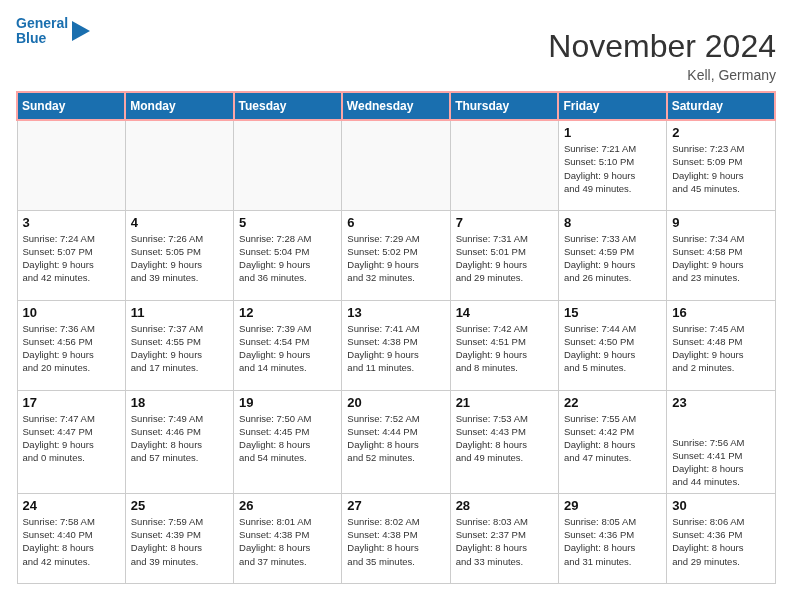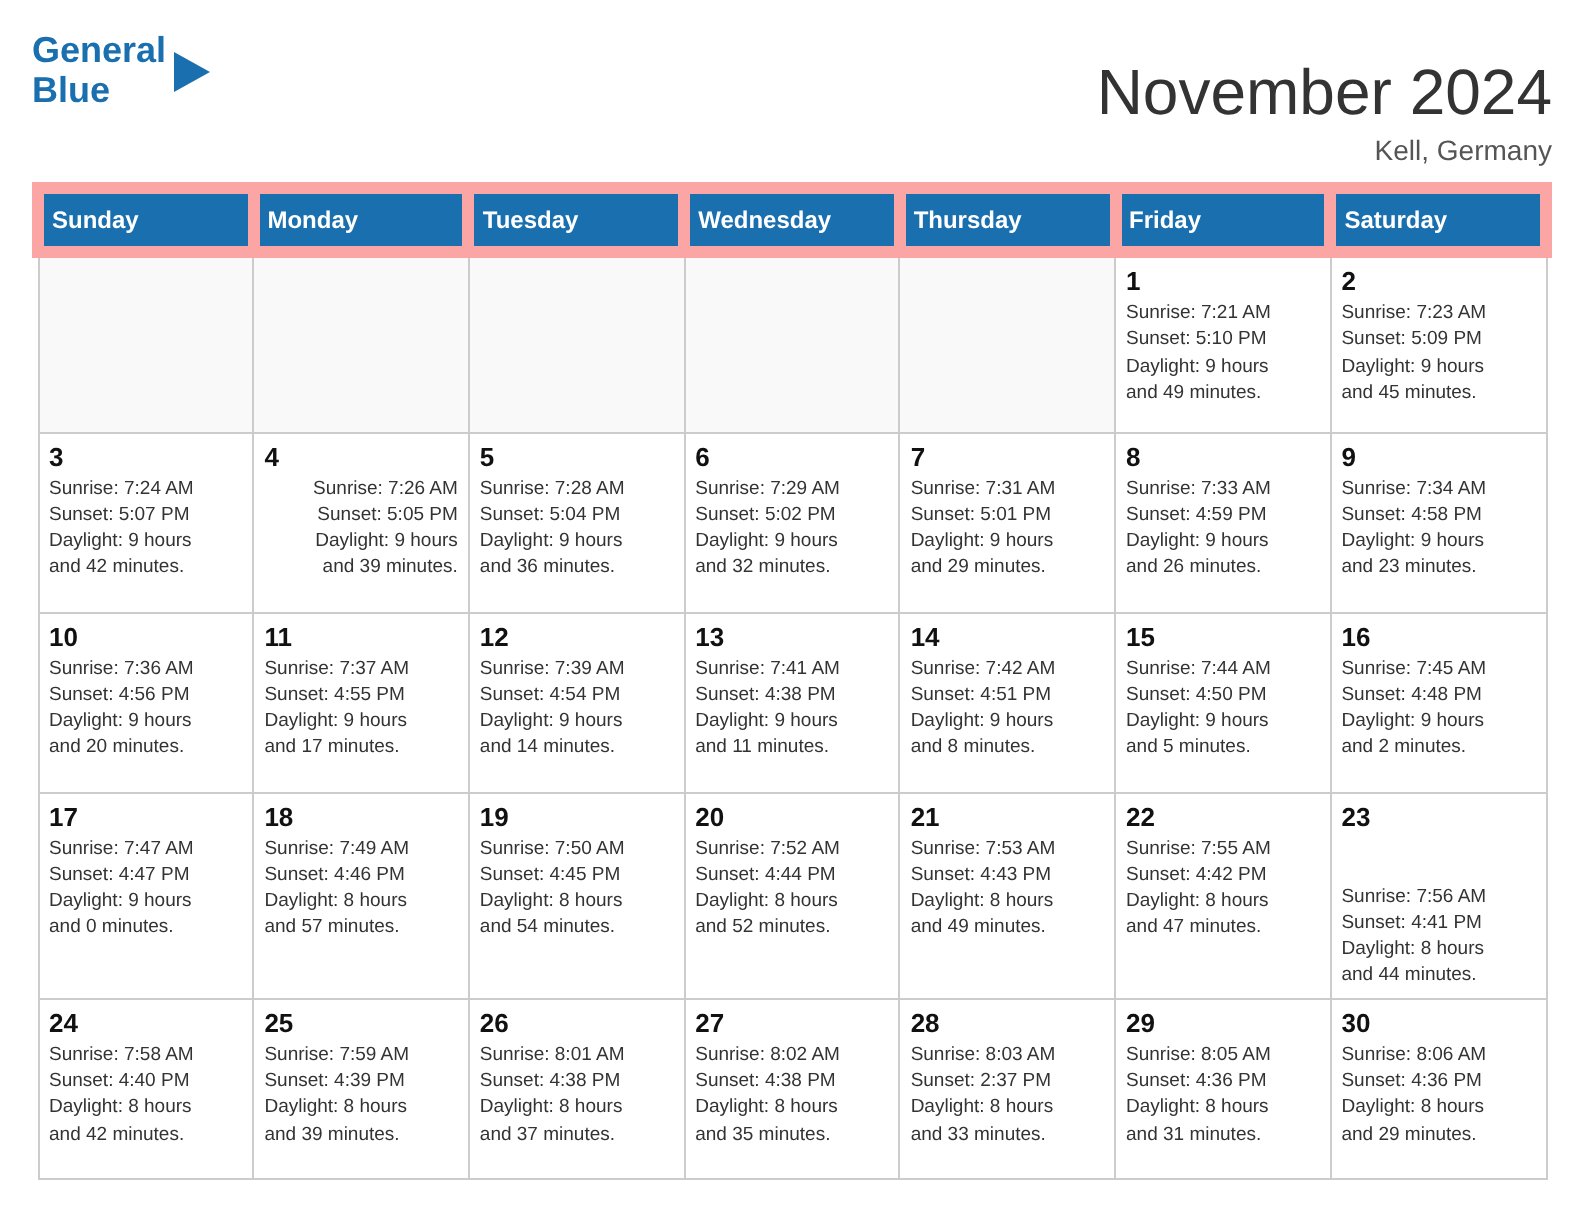--- a/index.html
+++ b/index.html
@@ -15,21 +15,21 @@
       justify-content: space-between;
       align-items: flex-start;
       margin-bottom: 8px;
     }
     .logo {
       display: flex;
       align-items: center;
       gap: 4px;
     }
     .logo-text {
-      font-size: 18px;
+      font-size: 14px;
       font-weight: bold;
       color: #333;
       line-height: 1.1;
     }
     .logo-blue { color: #1a6faf; }
     .title-area { text-align: right; }
     .month-title {
       font-size: 32px;
       font-weight: normal;
       color: #333;
@@ -45,21 +45,21 @@
       border-collapse: collapse;
       table-layout: fixed;
     }
     th {
       background: #1a6faf;
       color: #fff;
       font-size: 12px;
       font-weight: bold;
       padding: 6px 4px;
       text-align: left;
-      border: 6px solid #fca5a5;
+      border: 2px solid #fca5a5;
     }
     td {
       border: 1px solid #ccc;
       vertical-align: top;
       padding: 4px 5px;
       font-size: 10px;
       color: #333;
       height: 90px;
       background: #fff;
     }
@@ -138,21 +138,21 @@
       <tr>
         <td>
           <div class="day-number">3</div>
           <div class="day-detail" style="white-space: pre-line;">Sunrise: 7:24 AM
 Sunset: 5:07 PM
 Daylight: 9 hours
 and 42 minutes.</div>
         </td>
         <td>
           <div class="day-number">4</div>
-          <div class="day-detail" style="white-space: pre-line; text-align: right;">Sunrise: 7:26 AM
+          <div class="day-detail" style="white-space: pre-line;">Sunrise: 7:26 AM
 Sunset: 5:05 PM
 Daylight: 9 hours
 and 39 minutes.</div>
         </td>
         <td>
           <div class="day-number">5</div>
           <div class="day-detail" style="white-space: pre-line;">Sunrise: 7:28 AM
 Sunset: 5:04 PM
 Daylight: 9 hours
 and 36 minutes.</div>

